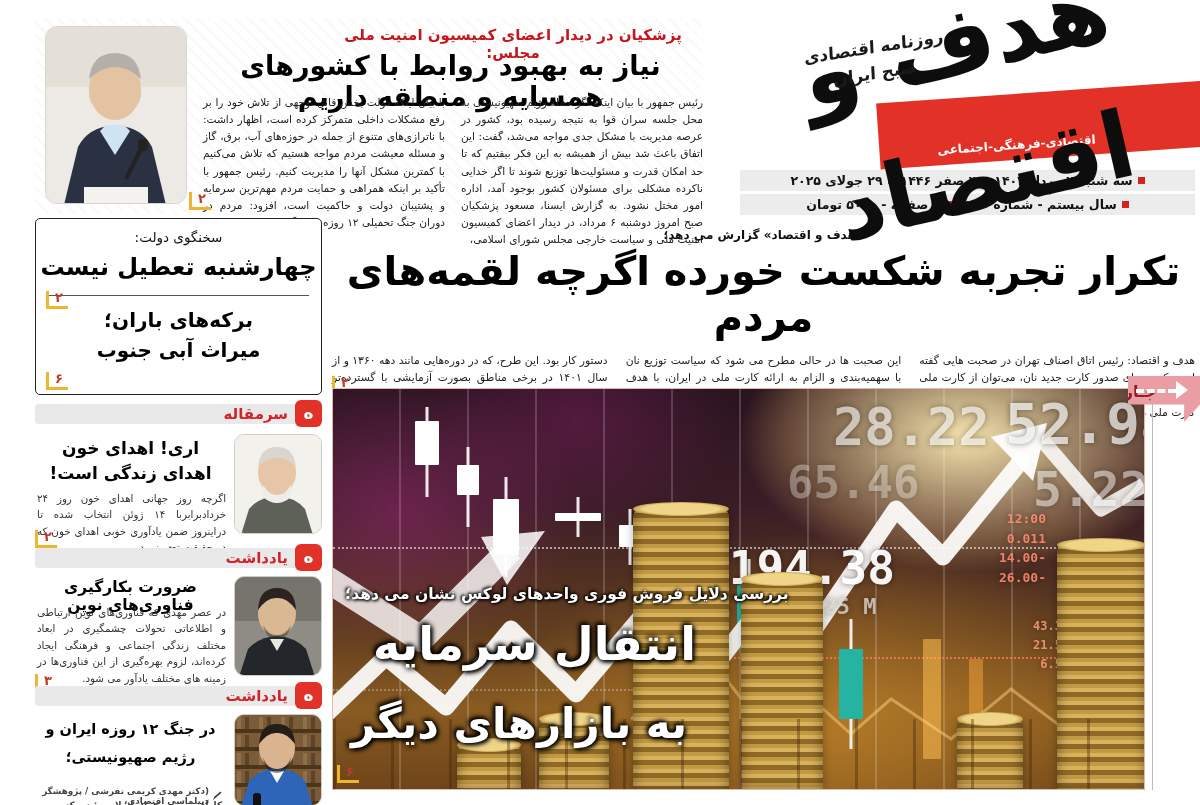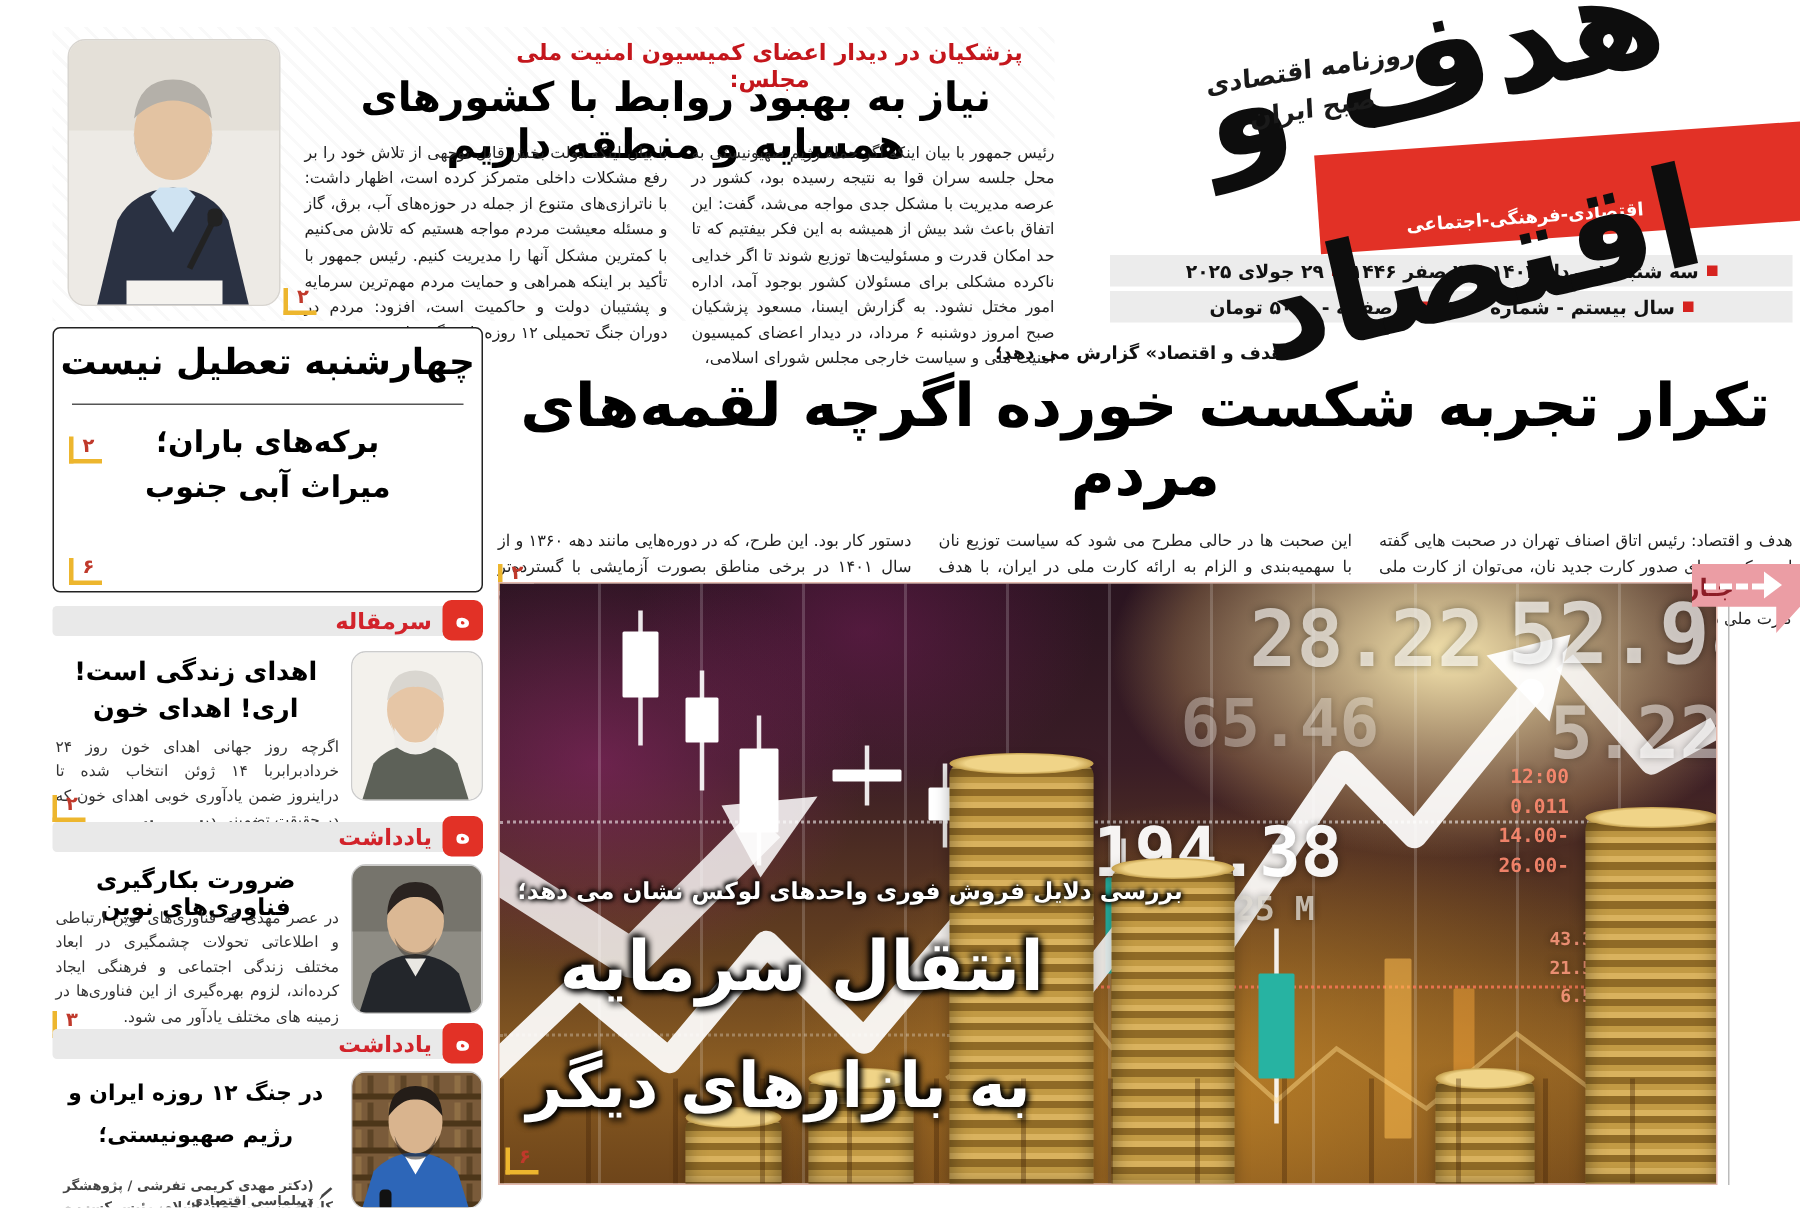--- a/index.html
+++ b/index.html
@@ -138,20 +138,21 @@
     <div class="kicker">پزشکیان در دیدار اعضای کمیسیون امنیت ملی مجلس:</div>
     <div class="headline">نیاز به بهبود روابط با کشورهای همسایه و منطقه داریم</div>
     <div class="body">
       <div class="col">رئیس جمهور با بیان اینکه اگر حمله رژیم صهیونیستی به محل جلسه سران قوا به نتیجه رسیده بود، کشور در عرصه مدیریت با مشکل جدی مواجه می‌شد، گفت: این اتفاق باعث شد بیش از همیشه به این فکر بیفتیم که تا حد امکان قدرت و مسئولیت‌ها توزیع شوند تا اگر خدایی ناکرده مشکلی برای مسئولان کشور بوجود آمد، اداره امور مختل نشود. به گزارش ایسنا، مسعود پزشکیان صبح امروز دوشنبه ۶ مرداد، در دیدار اعضای کمیسیون امنیت ملی و سیاست خارجی مجلس شورای اسلامی،</div>
       <div class="col">با بیان اینکه دولت بخش قابل توجهی از تلاش خود را بر رفع مشکلات داخلی متمرکز کرده است، اظهار داشت: با ناترازی‌های متنوع از جمله در حوزه‌های آب، برق، گاز و مسئله معیشت مردم مواجه هستیم که تلاش می‌کنیم با کمترین مشکل آنها را مدیریت کنیم. رئیس جمهور با تأکید بر اینکه همراهی و حمایت مردم مهم‌ترین سرمایه و پشتیبان دولت و حاکمیت است، افزود: مردم در دوران جنگ تحمیلی ۱۲ روزه بار دیگر برادری ...</div>
     </div>
     <div class="pagemark" style="left:154px; bottom:4px;">۲</div>
   </div>
 
   <div class="left-box">
+    <div class="k">سخنگوی دولت:</div>
     <div class="h1">چهارشنبه تعطیل نیست</div>
     <div class="rule"></div>
     <div class="pagemark" style="left:10px; top:72px;">۲</div>
     <div class="h2">برکه‌های باران؛</div>
     <div class="h2" style="margin-top:6px;">میراث آبی جنوب</div>
     <div class="pagemark" style="left:10px; bottom:4px;">۶</div>
   </div>
 
   <div class="section-head" style="top:402px;">
     <div class="bar"></div>
@@ -163,22 +164,22 @@
       <svg width="88" height="100" viewBox="0 0 88 100">
         <rect width="88" height="100" fill="#f3f1ec"></rect>
         <path d="M8 100 L16 74 Q26 62 44 61 Q62 62 72 74 L80 100 Z" fill="#5d6158"></path>
         <ellipse cx="44" cy="38" rx="19" ry="22" fill="#e6c6a6"></ellipse>
         <path d="M25 32 Q27 12 44 12 Q61 12 63 32 Q53 22 44 23 Q35 22 25 32 Z" fill="#d9d6d0"></path>
         <path d="M27 44 Q30 66 44 66 Q58 66 61 44 Q58 60 44 61 Q30 60 27 44 Z" fill="#e9e7e2"></path>
         <path d="M30 50 Q44 72 58 50 L58 62 Q44 74 30 62 Z" fill="#efede9"></path>
       </svg>
     </div>
     <div class="ttl" style="font-size:17px; line-height:1.45;">
+      <div>اری! اهدای خون</div>
       <div>اهدای زندگی است!</div>
-      <div>اری! اهدای خون</div>
     </div>
     <div class="body" style="top:60px;">اگرچه روز جهانی اهدای خون روز ۲۴ خردادبرابربا ۱۴ ژوئن انتخاب شده تا دراینروز ضمن یادآوری خوبی اهدای خون که در حقیقت تضمینی در ...</div>
     <div class="author" style="right:150px; top:116px;">
       <svg class="author-pen" width="11" height="11" viewBox="0 0 12 12">
           <path d="M1 11 L3 6.5 L10 0.5 L11.5 2 L4.5 8 Z" fill="#444"></path>
         </svg>
       <span>سید اصغر ملاسعیدی</span>
     </div>
     <div class="pagemark" style="left:0; top:100px;">۲</div>
   </div>

